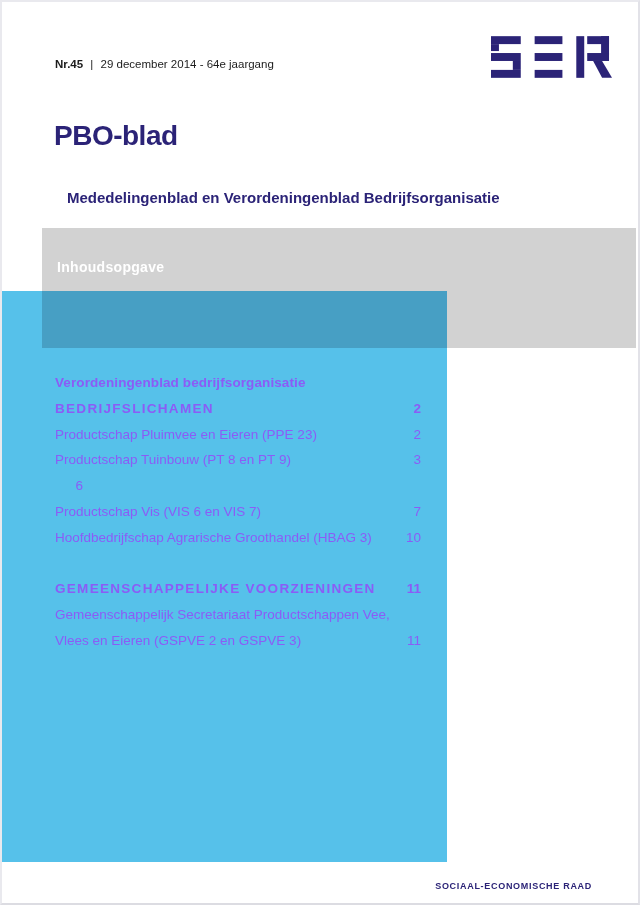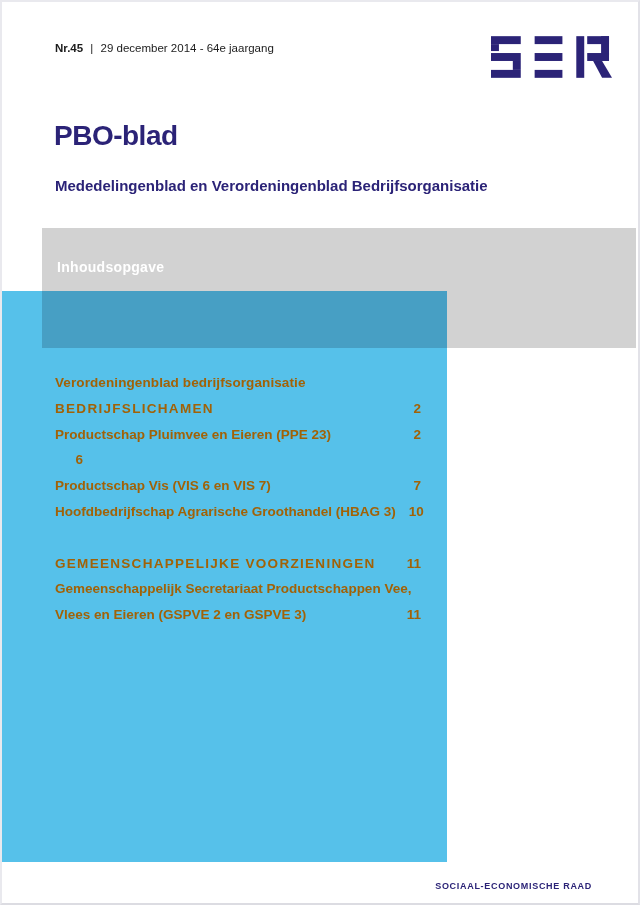--- a/index.html
+++ b/index.html
@@ -5,39 +5,39 @@
   html,body{margin:0;padding:0;background:#f4f4f6;}
   *{box-sizing:border-box;}
   .page{
     position:relative;width:640px;height:905px;background:#ffffff;
     font-family:"Liberation Sans",sans-serif;overflow:hidden;
     margin:0 auto;
   }
   .frame{position:absolute;inset:0;border:2px solid #e9e9ee;border-bottom-color:#dcdce2;border-right-color:#e2e2e8;pointer-events:none;z-index:50;}
 
   
-  .issue-line{position:absolute;left:55px;top:42px;font-size:11.5px;color:#1c1c1c;white-space:nowrap;z-index:5;text-align:center;}
+  .issue-line{position:absolute;left:55px;top:58px;font-size:11.5px;color:#1c1c1c;white-space:nowrap;z-index:5;text-align:center;}
   .issue-line .nr{font-weight:bold;}
   .issue-line .sep{margin:0 4px;color:#1c1c1c;}
   .ser-logo{position:absolute;right:28px;top:36px;z-index:5;}
   .sr-only{position:absolute;width:1px;height:1px;overflow:hidden;clip:rect(0 0 0 0);white-space:nowrap;}
 
   
   .doc-title{position:absolute;left:54px;top:120px;margin:0;font-size:28px;font-weight:bold;color:#2b2377;letter-spacing:-0.5px;z-index:5;}
-  .doc-subtitle{position:absolute;left:55px;top:177px;margin:0;font-size:15px;font-weight:bold;color:#2b2377;z-index:5;}
+  .doc-subtitle{position:absolute;left:55px;top:177px;margin:12px;font-size:15px;font-weight:bold;color:#2b2377;z-index:5;}
 
   
   .gray-band{position:absolute;left:42px;top:228px;width:594px;height:120px;background:#d2d2d2;z-index:1;text-align:right;}
   .contents-header{position:absolute;left:15px;top:31px;font-size:14px;font-weight:bold;color:#ffffff;letter-spacing:0.3px;}
   .blue-box{position:absolute;left:0;top:291px;width:447px;height:571px;background:#56c1ea;z-index:2;}
   .band-overlap{position:absolute;left:42px;top:291px;width:405px;height:57px;background:#479fc4;z-index:3;}
 
   
-  .toc{position:absolute;left:55px;top:374px;width:366px;z-index:5;color:#a16207;}
-  .toc-row{display:flex;justify-content:space-between;align-items:flex-start;height:25.8px;font-size:13.5px;line-height:17px;font-weight:bold;}
+  .toc{position:absolute;left:55px;top:374px;width:366px;z-index:5;color:#8b5cf6;}
+  .toc-row{display:flex;justify-content:space-between;align-items:flex-start;height:25.8px;font-size:13.5px;line-height:17px;}
   .toc-row.heading{font-weight:bold;letter-spacing:1.3px;gap:8px;}
   .toc-row.heading .pagenum{letter-spacing:0;}
   .toc-row.section-title{font-weight:bold;letter-spacing:0.1px;}
   .toc-row.spacer{height:25.8px;}
   .toc-label{white-space:nowrap;}
   .pagenum{text-align:right;min-width:28px;}
 
   
   .footer-brand{position:absolute;right:48px;top:881px;font-size:9px;font-weight:bold;color:#2b2377;letter-spacing:0.7px;white-space:nowrap;z-index:5;}
 </style>
@@ -92,20 +92,24 @@
     </div>
     <div class="toc-row heading">
       <span class="toc-label">BEDRIJFSLICHAMEN</span>
       <span class="pagenum">2</span>
     </div>
     <div class="toc-row">
       <span class="toc-label">Productschap Pluimvee en Eieren (PPE 23)</span>
       <span class="pagenum">2</span>
     </div>
     <div class="toc-row">
+      <span class="toc-label">Productschap Tuinbouw (PT 8 en PT 9)</span>
+      <span class="pagenum">3</span>
+    </div>
+    <div class="toc-row">
       <span class="pagenum">6</span>
     </div>
     <div class="toc-row">
       <span class="toc-label">Productschap Vis (VIS 6 en VIS 7)</span>
       <span class="pagenum">7</span>
     </div>
     <div class="toc-row">
       <span class="toc-label">Hoofdbedrijfschap Agrarische Groothandel (HBAG 3)</span>
       <span class="pagenum">10</span>
     </div>

